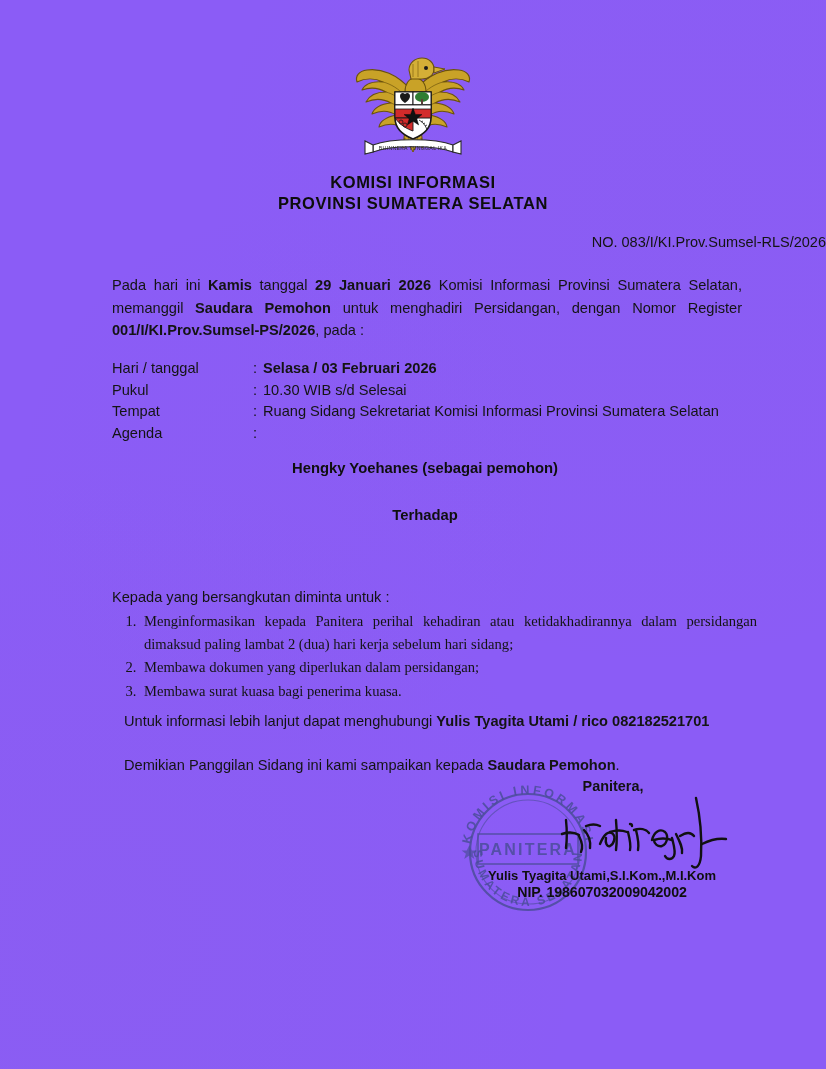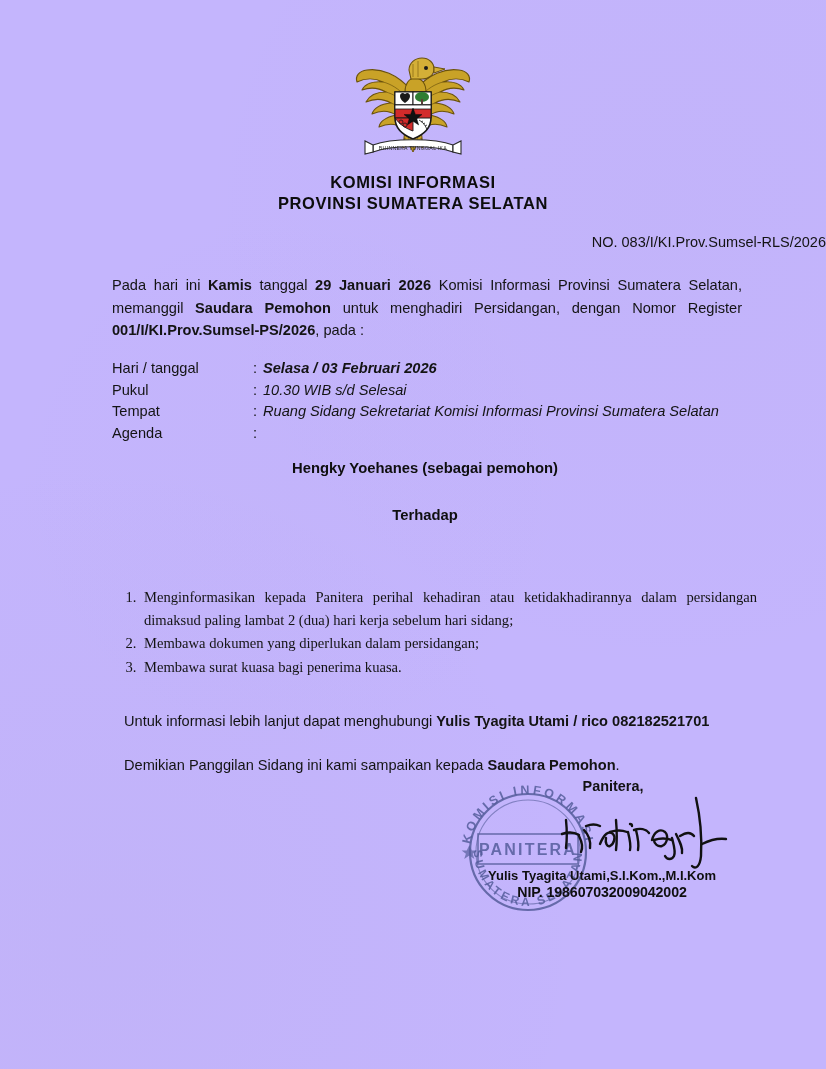--- a/index.html
+++ b/index.html
@@ -10,21 +10,21 @@
   }
   body {
     font-family: "Liberation Sans", sans-serif;
     color: #111111;
   }
   .page {
     position: relative;
     width: 826px;
     height: 1069px;
     margin: 0 auto;
-    background: #c4b5fd;
+    background: #8b5cf6;
     overflow: hidden;
   }
   
   .scan-noise {
     position: absolute;
     inset: 0;
     background:
       radial-gradient(circle at 12% 88%, rgba(120,120,130,0.035) 0%, rgba(255,255,255,0) 42%),
       radial-gradient(circle at 80% 20%, rgba(120,120,130,0.022) 0%, rgba(255,255,255,0) 45%),
       radial-gradient(circle at 35% 45%, rgba(120,120,130,0.016) 0%, rgba(255,255,255,0) 38%);
@@ -102,21 +102,21 @@
     align-items: center;
   }
   .detail-label {
     width: 141px;
     flex: 0 0 141px;
   }
   .detail-sep {
     width: 10px;
     flex: 0 0 10px;
   }
-  .detail-value { flex: 1 1 auto; font-style: italic; }
+  .detail-value { flex: 1 1 auto; }
   .detail-value.bold { font-weight: bold; }
 
   
   .parties {
     position: absolute;
     left: 0;
     right: 0;
     top: 460px;
     text-align: center;
   }
@@ -341,20 +341,21 @@
       <span class="detail-sep">:</span>
     </div>
   </div>
 
   <div class="parties">
     <div class="party party-pemohon">Hengky Yoehanes (sebagai pemohon)</div>
     <div class="party party-terhadap">Terhadap</div>
   </div>
 
   <div class="instructions">
+    <div class="instr-lead">Kepada yang bersangkutan diminta untuk :</div>
     <ol class="instr-list">
       <li>Menginformasikan kepada Panitera perihal kehadiran atau ketidakhadirannya dalam persidangan dimaksud paling lambat 2 (dua) hari kerja sebelum hari sidang;</li>
       <li>Membawa dokumen yang diperlukan dalam persidangan;</li>
       <li>Membawa surat kuasa bagi penerima kuasa.</li>
     </ol>
   </div>
 
   <div class="closing">
     <p><span>Untuk informasi lebih lanjut dapat menghubungi </span><b>Yulis Tyagita Utami / rico 082182521701</b></p>
     <p><span>Demikian Panggilan Sidang ini kami sampaikan kepada </span><b>Saudara Pemohon</b><span>.</span></p>

